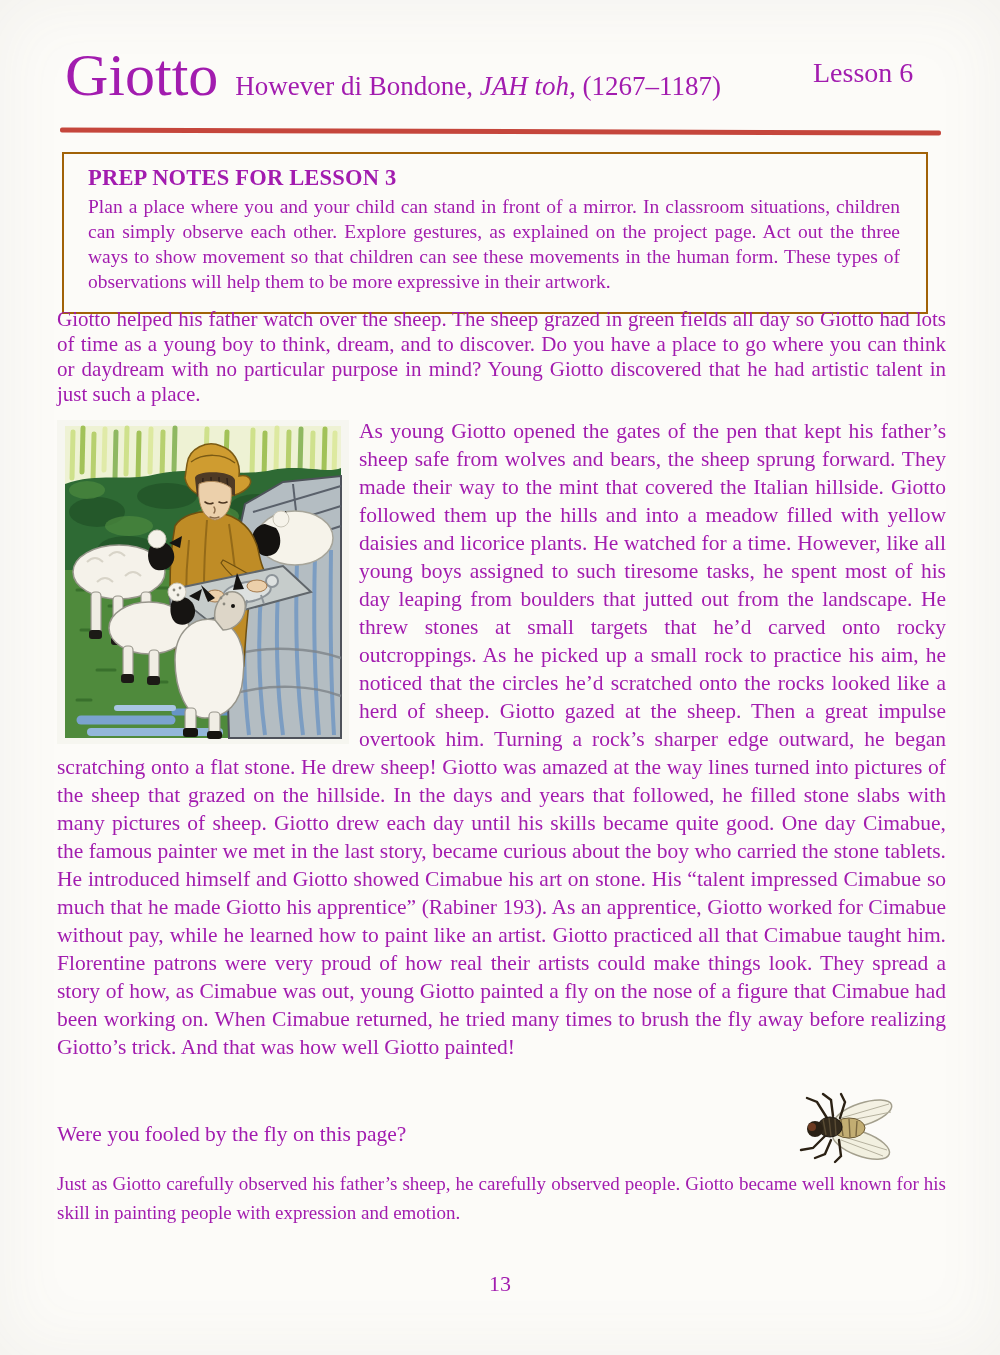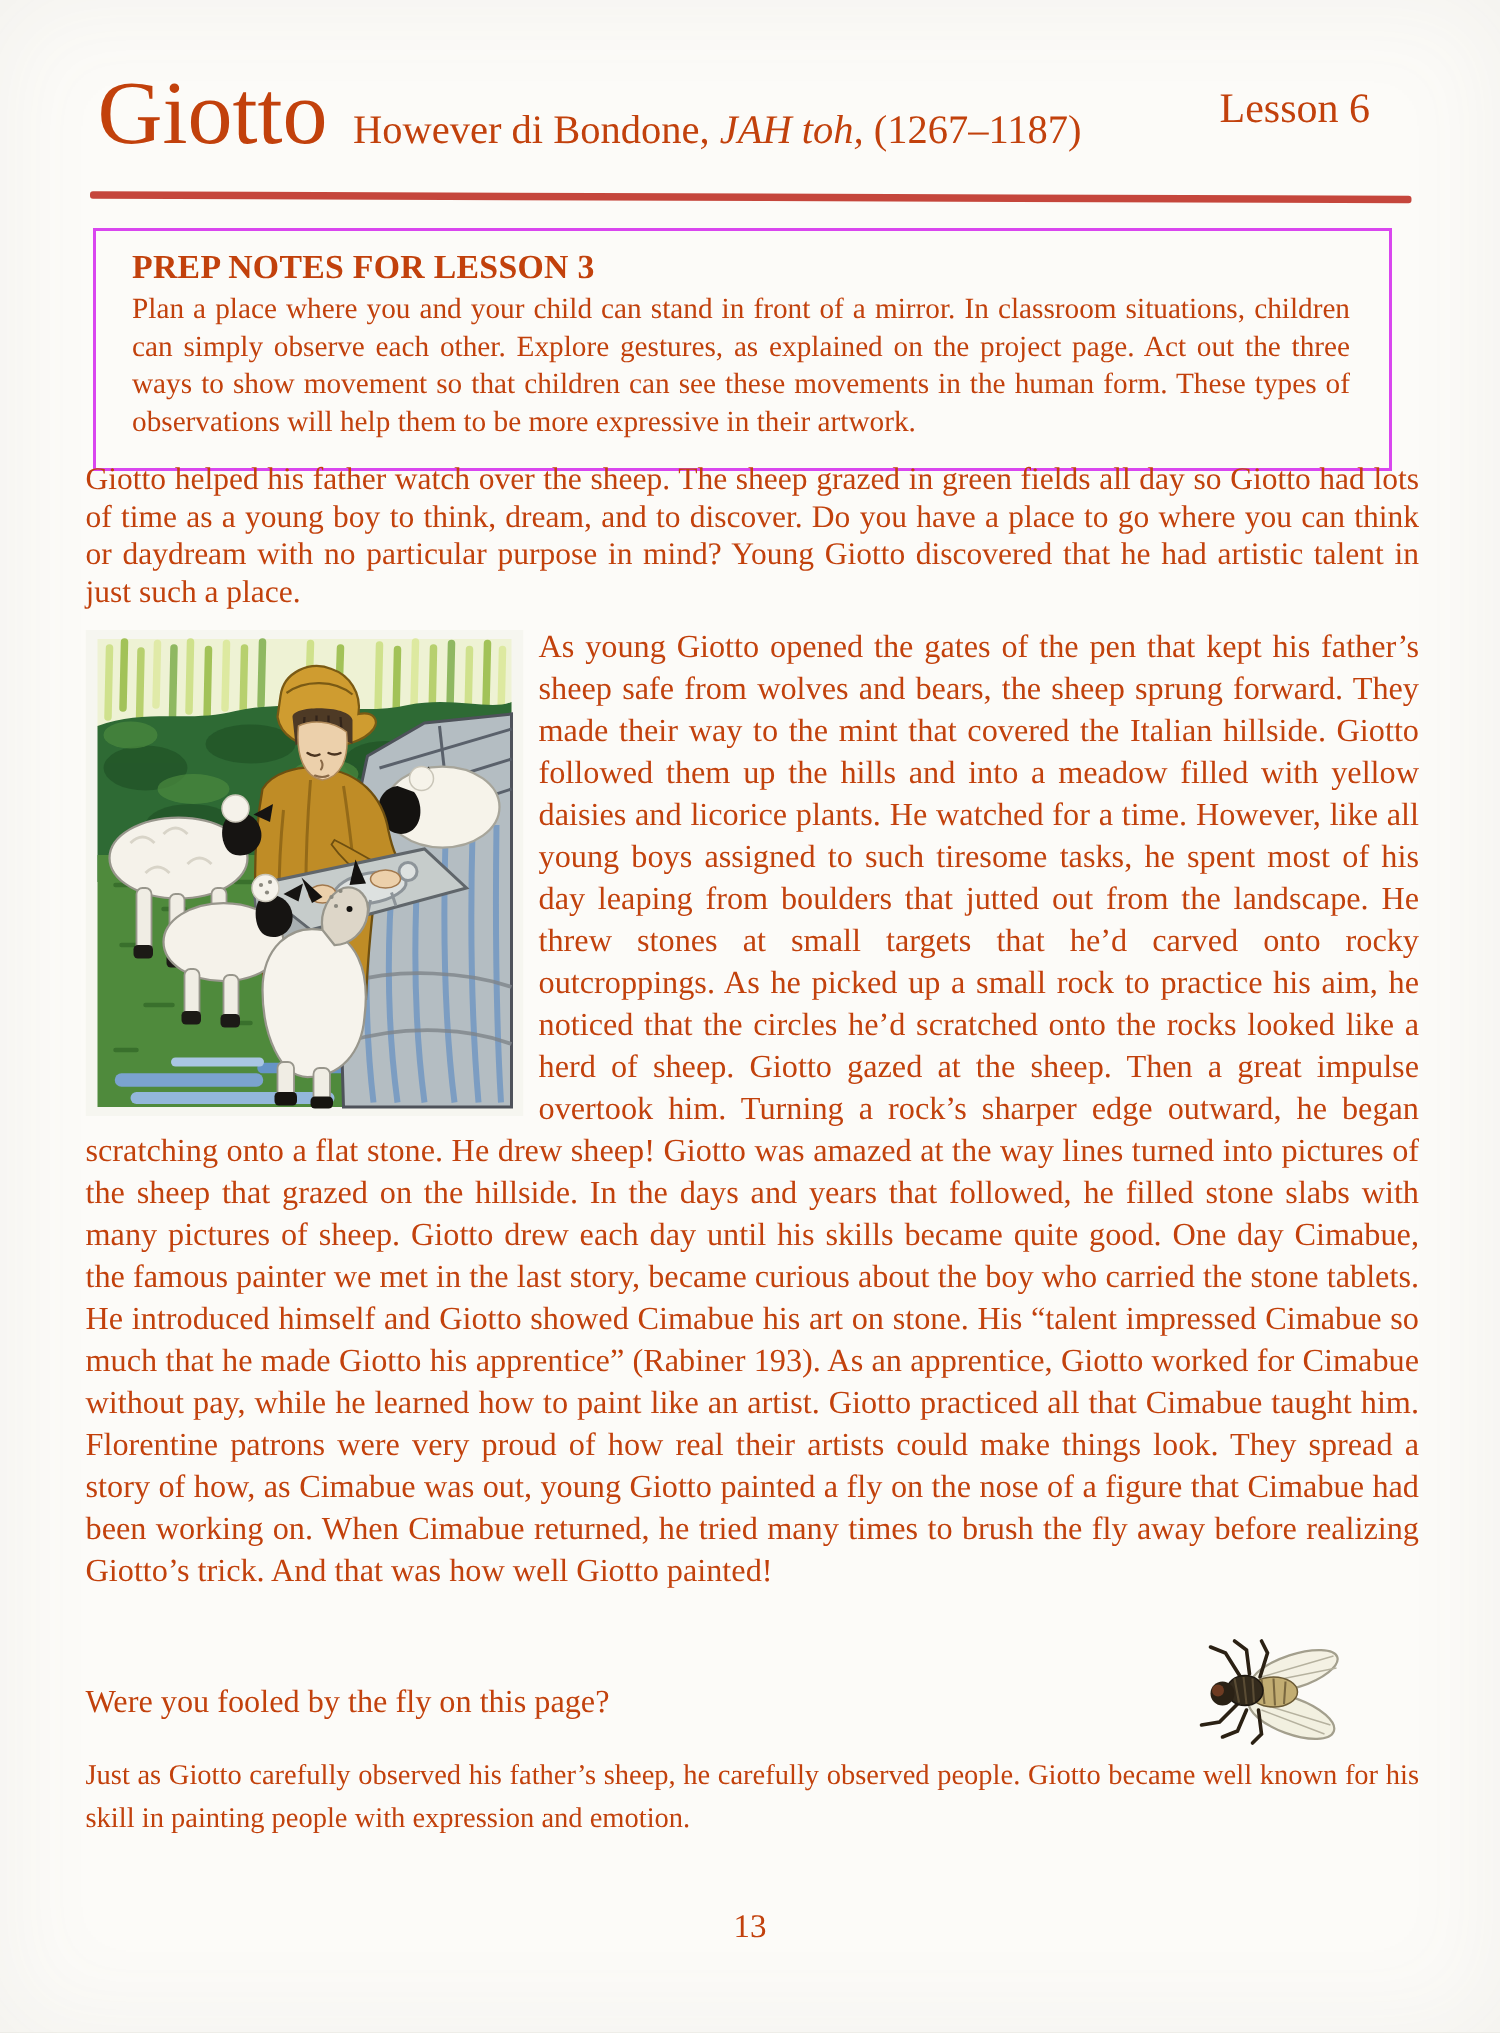--- a/index.html
+++ b/index.html
@@ -1,29 +1,29 @@
 <!DOCTYPE html>
 <html><head>
 <meta charset="utf-8">
 <style>
   html,body{margin:0;padding:0;background:#e9e7e2;}
   .page{
     position:relative;width:1000px;height:1355px;margin:0 auto;
-    background:#fcfbf8;color:#c2410c;
+    background:#fcfbf8;color:#a21caf;
     font-family:"Liberation Serif","DejaVu Serif",serif;
     box-shadow:inset 0 0 70px rgba(120,112,100,0.07);
     overflow:hidden;
   }
   .header-row{position:absolute;top:44px;left:65px;display:flex;align-items:baseline;white-space:nowrap;}
   .big-title{font-size:60px;font-weight:400;margin:0;line-height:1.05;}
   .subtitle{font-size:27px;margin-left:17px;}
   .subtitle em{}
   .lesson{position:absolute;top:57px;left:813px;font-size:28px;}
   .red-rule{position:absolute;top:129px;left:60px;width:881px;height:5px;background:#c5463c;transform:rotate(0.2deg);border-radius:2px;}
-  .prep-box{position:absolute;top:152px;left:62px;width:866px;box-sizing:border-box;border:2px solid #d946ef;padding:11px 26px 18px 24px;background:transparent;}
+  .prep-box{position:absolute;top:152px;left:62px;width:866px;box-sizing:border-box;border:2px solid #a16207;padding:11px 26px 18px 24px;background:transparent;}
   .prep-box h2{margin:0 0 3px 0;font-size:22.5px;letter-spacing:.2px;}
   .prep-box p{margin:0;font-size:19.5px;line-height:25px;text-align:justify;}
   .para{position:absolute;left:57px;width:889px;margin:0;text-align:justify;}
   .para1{top:295px;font-size:21px;line-height:25px;margin-top:12px;}
   .para2{top:417px;font-size:21.5px;line-height:28px;}
   .illustration{float:left;width:292px;height:324px;margin:3px 10px 2px 0;}
   .illustration svg{display:block;}
   .question{top:1122px;font-size:21.5px;text-align:left;}
   .para3{top:1170px;font-size:19px;line-height:28.5px;}
   .fly{position:absolute;top:1092px;left:797px;width:103px;height:75px;}

